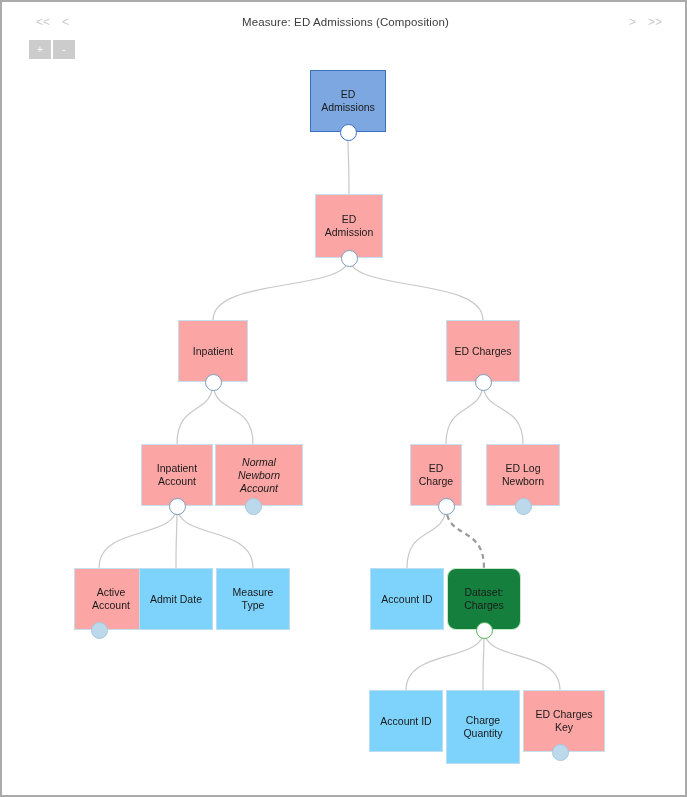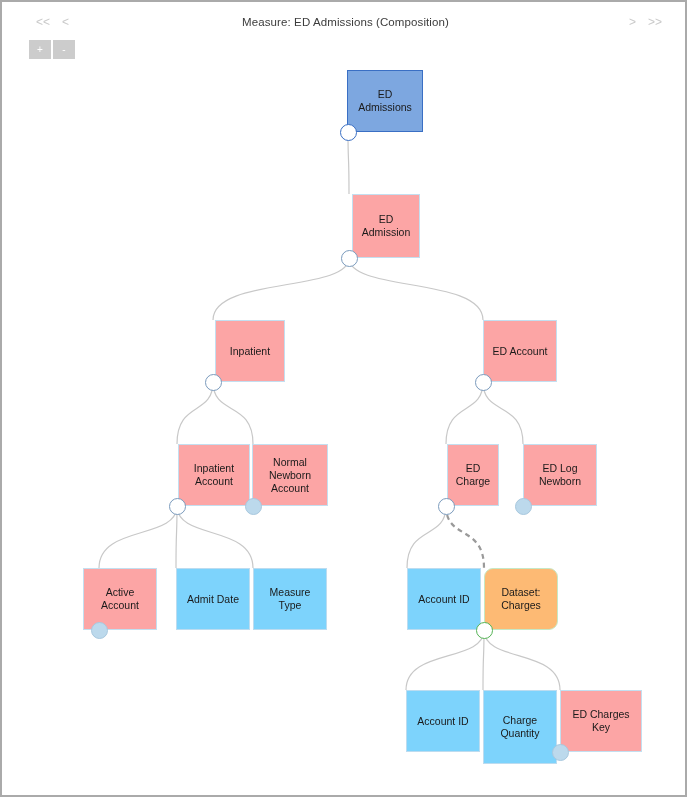--- a/index.html
+++ b/index.html
@@ -77,36 +77,35 @@
     box-sizing: border-box;
     display: flex;
     align-items: center;
     justify-content: center;
     text-align: center;
     font-size: 10.5px;
     color: #1a1a1a;
     line-height: 13px;
     padding: 2px 4px;
     cursor: pointer;
-    margin-left: 37px;
   }
   .node.root {
     background: #7da7e0;
     border: 1.5px solid #3a6fc4;
   }
   .node.branch {
     background: #fca5a5;
     border: 1px solid #c3dff0;
   }
   .node.leaf {
     background: #7dd3fc;
     border: 1px solid #bcdcf0;
   }
   .node.dataset {
-    background: #fdba74;
+    background: #15803d;
     border: 1px solid #c6e8c6;
     border-radius: 9px;
   }
   .handle {
     position: absolute;
     width: 17px;
     height: 17px;
     border-radius: 50%;
     box-sizing: border-box;
     cursor: pointer;
@@ -168,40 +167,40 @@
         <div class="handle open rootblue" style="left: 337.5px; top: 121.5px;"></div>
         <div class="node branch" style="left: 313px; top: 192px; width: 68px; height: 64px;">
           <span>ED Admission</span>
         </div>
         <div class="handle open" style="left: 338.5px; top: 247.5px;"></div>
         <div class="node branch" style="left: 176px; top: 318px; width: 70px; height: 62px;">
           <span>Inpatient</span>
         </div>
         <div class="handle open" style="left: 202.5px; top: 371.5px;"></div>
         <div class="node branch" style="left: 444px; top: 318px; width: 74px; height: 62px;">
-          <span>ED Account</span>
+          <span>ED Charges</span>
         </div>
         <div class="handle open" style="left: 472.5px; top: 371.5px;"></div>
         <div class="node branch" style="left: 139px; top: 442px; width: 72px; height: 62px;">
           <span>Inpatient Account</span>
         </div>
         <div class="handle open" style="left: 166.5px; top: 495.5px;"></div>
-        <div class="node branch" style="left: 213px; top: 442px; width: 76px; height: 62px;">
+        <div class="node branch" style="left: 213px; top: 442px; width: 88px; height: 62px; font-style: italic;">
           <span>Normal Newborn Account</span>
         </div>
         <div class="handle closed" style="left: 242.5px; top: 495.5px;"></div>
         <div class="node branch" style="left: 408px; top: 442px; width: 52px; height: 62px;">
           <span>ED Charge</span>
         </div>
         <div class="handle open" style="left: 435.5px; top: 495.5px;"></div>
         <div class="node branch" style="left: 484px; top: 442px; width: 74px; height: 62px;">
           <span>ED Log Newborn</span>
         </div>
         <div class="handle closed" style="left: 512.5px; top: 495.5px;"></div>
-        <div class="node branch" style="left: 44px; top: 566px; width: 74px; height: 62px;">
+        <div class="node branch" style="left: 72px; top: 566px; width: 74px; height: 62px;">
           <span>Active Account</span>
         </div>
         <div class="handle closed" style="left: 88.5px; top: 619.5px;"></div>
         <div class="node leaf" style="left: 137px; top: 566px; width: 74px; height: 62px;">
           <span>Admit Date</span>
         </div>
         <div class="node leaf" style="left: 214px; top: 566px; width: 74px; height: 62px;">
           <span>Measure Type</span>
         </div>
         <div class="node leaf" style="left: 368px; top: 566px; width: 74px; height: 62px;">

